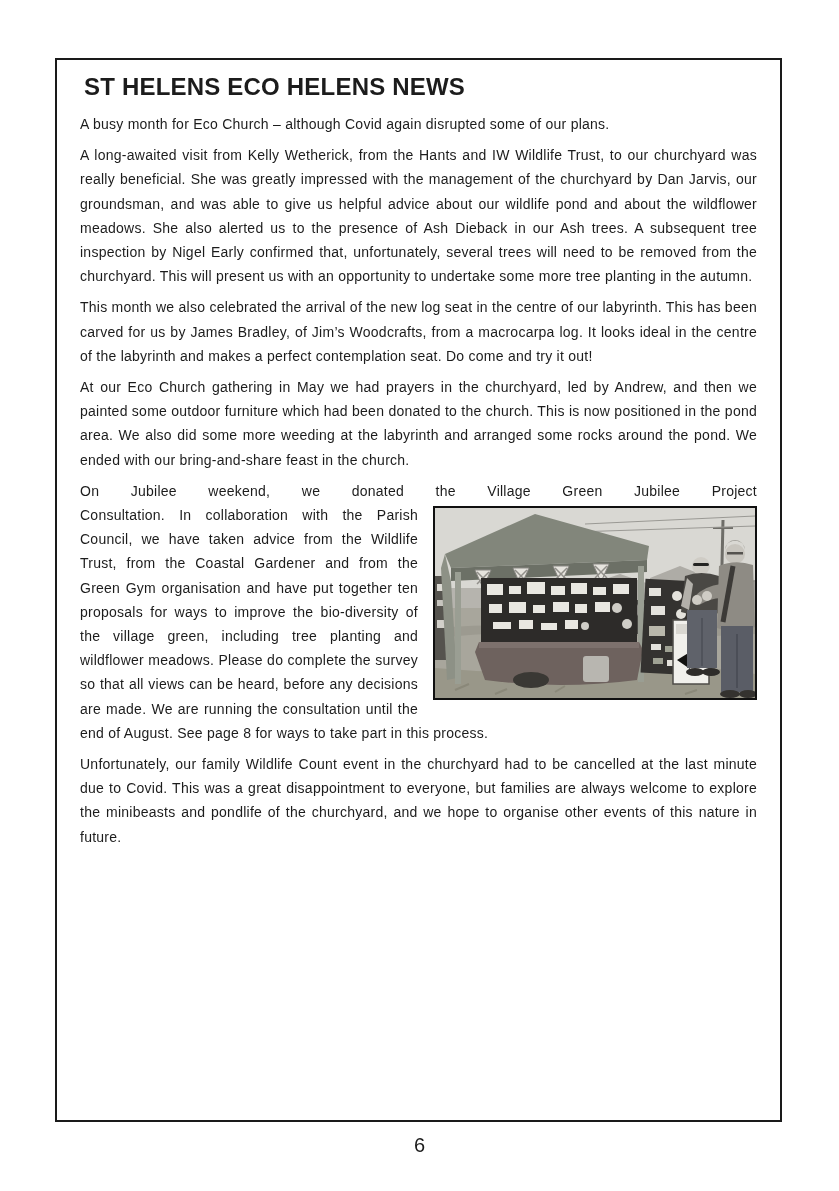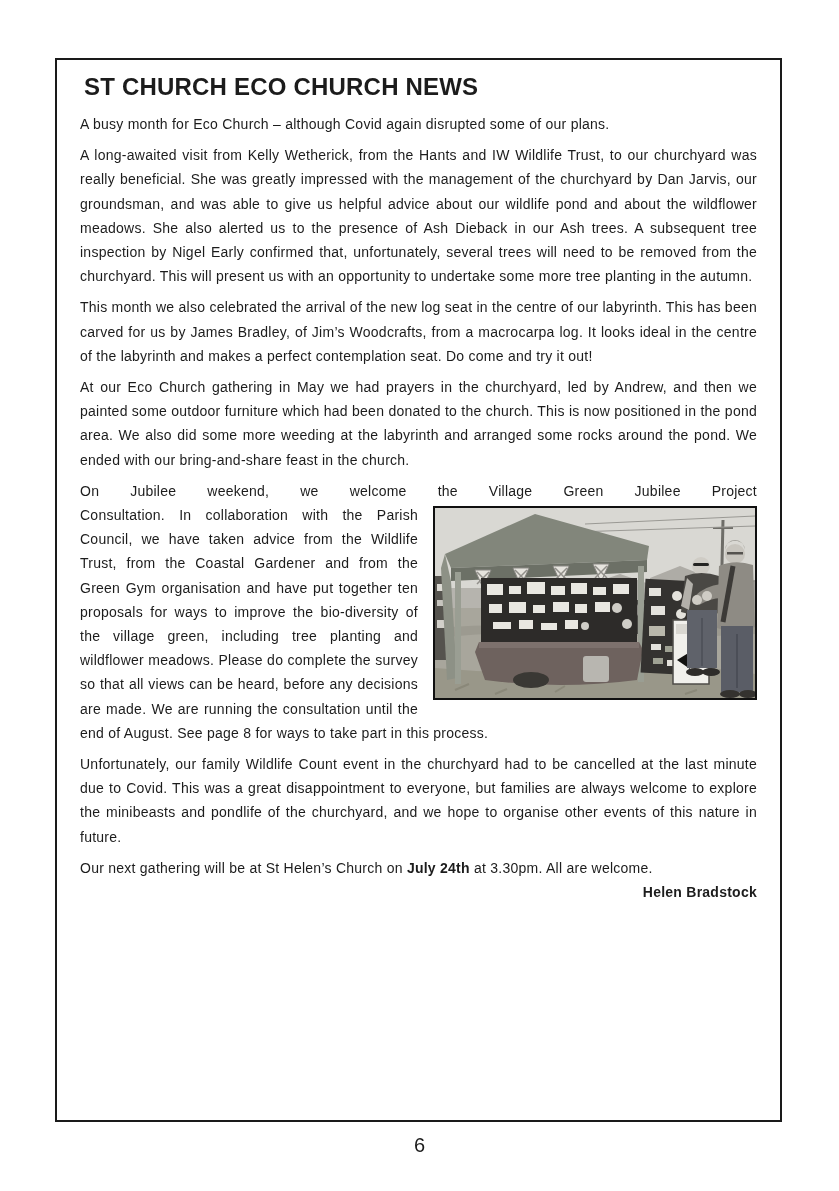--- a/index.html
+++ b/index.html
@@ -62,32 +62,32 @@
     width: 100%;
     text-align: center;
     font-size: 20px;
   }
 </style>
 </head>
 <body>
 
 <div class="frame">
 
-  <div class="title">ST CHURCH ECO CHURCH NEWS</div>
+  <div class="title">ST HELENS ECO HELENS NEWS</div>
 
   <p class="para">A busy month for Eco Church – although Covid again disrupted some of our plans.</p>
 
   <p class="para">A long-awaited visit from Kelly Wetherick, from the Hants and IW Wildlife Trust, to our churchyard was really beneficial. She was greatly impressed with the management of the churchyard by Dan Jarvis, our groundsman, and was able to give us helpful advice about our wildlife pond and about the wildflower meadows. She also alerted us to the presence of Ash Dieback in our Ash trees. A subsequent tree inspection by Nigel Early confirmed that, unfortunately, several trees will need to be removed from the churchyard. This will present us with an opportunity to undertake some more tree planting in the autumn.</p>
 
   <p class="para">This month we also celebrated the arrival of the new log seat in the centre of our labyrinth. This has been carved for us by James Bradley, of Jim’s Woodcrafts, from a macrocarpa log. It looks ideal in the centre of the labyrinth and makes a perfect contemplation seat. Do come and try it out!</p>
 
   <p class="para">At our Eco Church gathering in May we had prayers in the churchyard, led by Andrew, and then we painted some outdoor furniture which had been donated to the church. This is now positioned in the pond area. We also did some more weeding at the labyrinth and arranged some rocks around the pond. We ended with our bring-and-share feast in the church.</p>
 
   <p class="para">
-    <span class="jubilee-lead">On Jubilee weekend, we welcome the Village Green Jubilee Project</span><span class="photo-wrap" title="Black and white photograph of a gazebo stall on the village green with display boards, bunting and two visitors reading them">
+    <span class="jubilee-lead">On Jubilee weekend, we donated the Village Green Jubilee Project</span><span class="photo-wrap" title="Black and white photograph of a gazebo stall on the village green with display boards, bunting and two visitors reading them">
         <svg viewBox="0 0 320 190" xmlns="http://www.w3.org/2000/svg">
 
         <rect x="0" y="0" width="320" height="110" fill="#d9d8d3"></rect>
 
         <g fill="#aeaca6">
           <polygon points="215,95 215,70 245,58 275,70 275,95"></polygon>
           <rect x="150" y="78" width="70" height="22"></rect>
           <polygon points="150,78 185,66 220,78"></polygon>
           <rect x="280" y="72" width="40" height="28" fill="#a19f99"></rect>
           <polygon points="278,74 300,60 320,74" fill="#8f8d87"></polygon>
@@ -223,20 +223,16 @@
             <ellipse cx="295" cy="186" rx="10" ry="4" fill="#34322f"></ellipse>
             <ellipse cx="313" cy="186" rx="9" ry="4" fill="#34322f"></ellipse>
           </g>
         </g>
       </svg>
       </span><span class="jubilee-rest">Consultation. In collaboration with the Parish Council, we have taken advice from the Wildlife Trust, from the Coastal Gardener and from the Green Gym organisation and have put together ten proposals for ways to improve the bio-diversity of the village green, including tree planting and wildflower meadows. Please do complete the survey so that all views can be heard, before any decisions are made. We are running the consultation until the end of August. See page 8 for ways to take part in this process.</span>
   </p>
 
   <p class="para">Unfortunately, our family Wildlife Count event in the churchyard had to be cancelled at the last minute due to Covid. This was a great disappointment to everyone, but families are always welcome to explore the minibeasts and pondlife of the churchyard, and we hope to organise other events of this nature in future.</p>
 
-  <p class="para">
-    <span>Our next gathering will be at St Helen’s Church on </span><span class="bold">July 24th</span><span> at 3.30pm. All are welcome.</span>
-    <span class="signature">Helen Bradstock</span>
-  </p>
 
 </div>
 
 <div class="page-number">6</div>
 
 </body></html>

